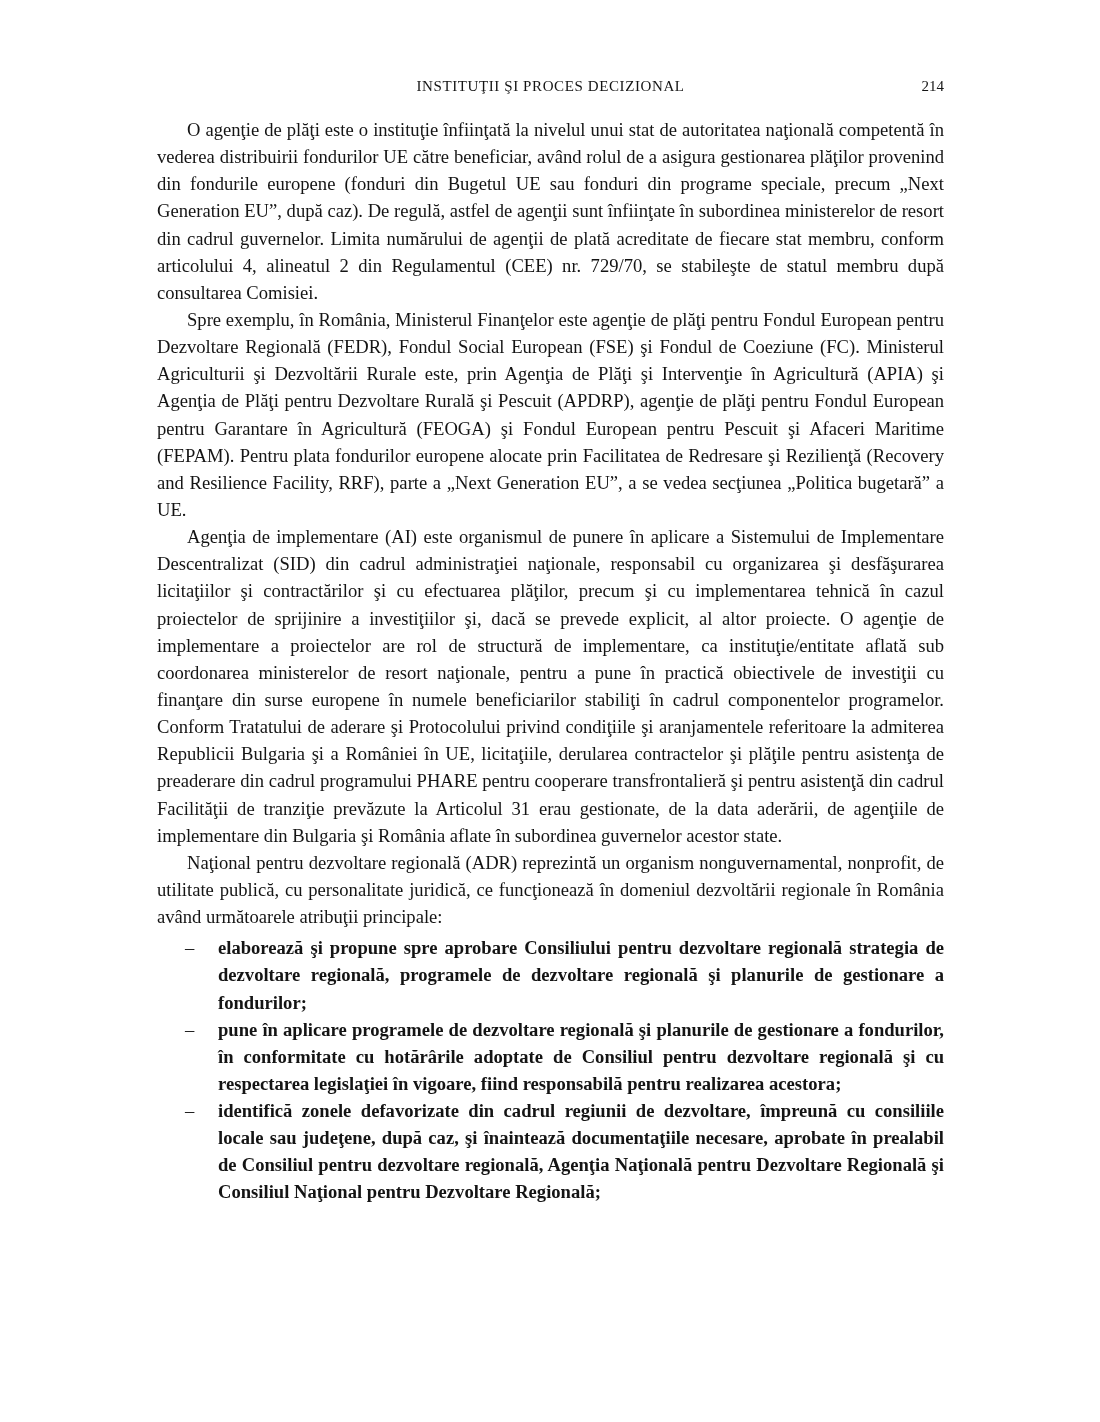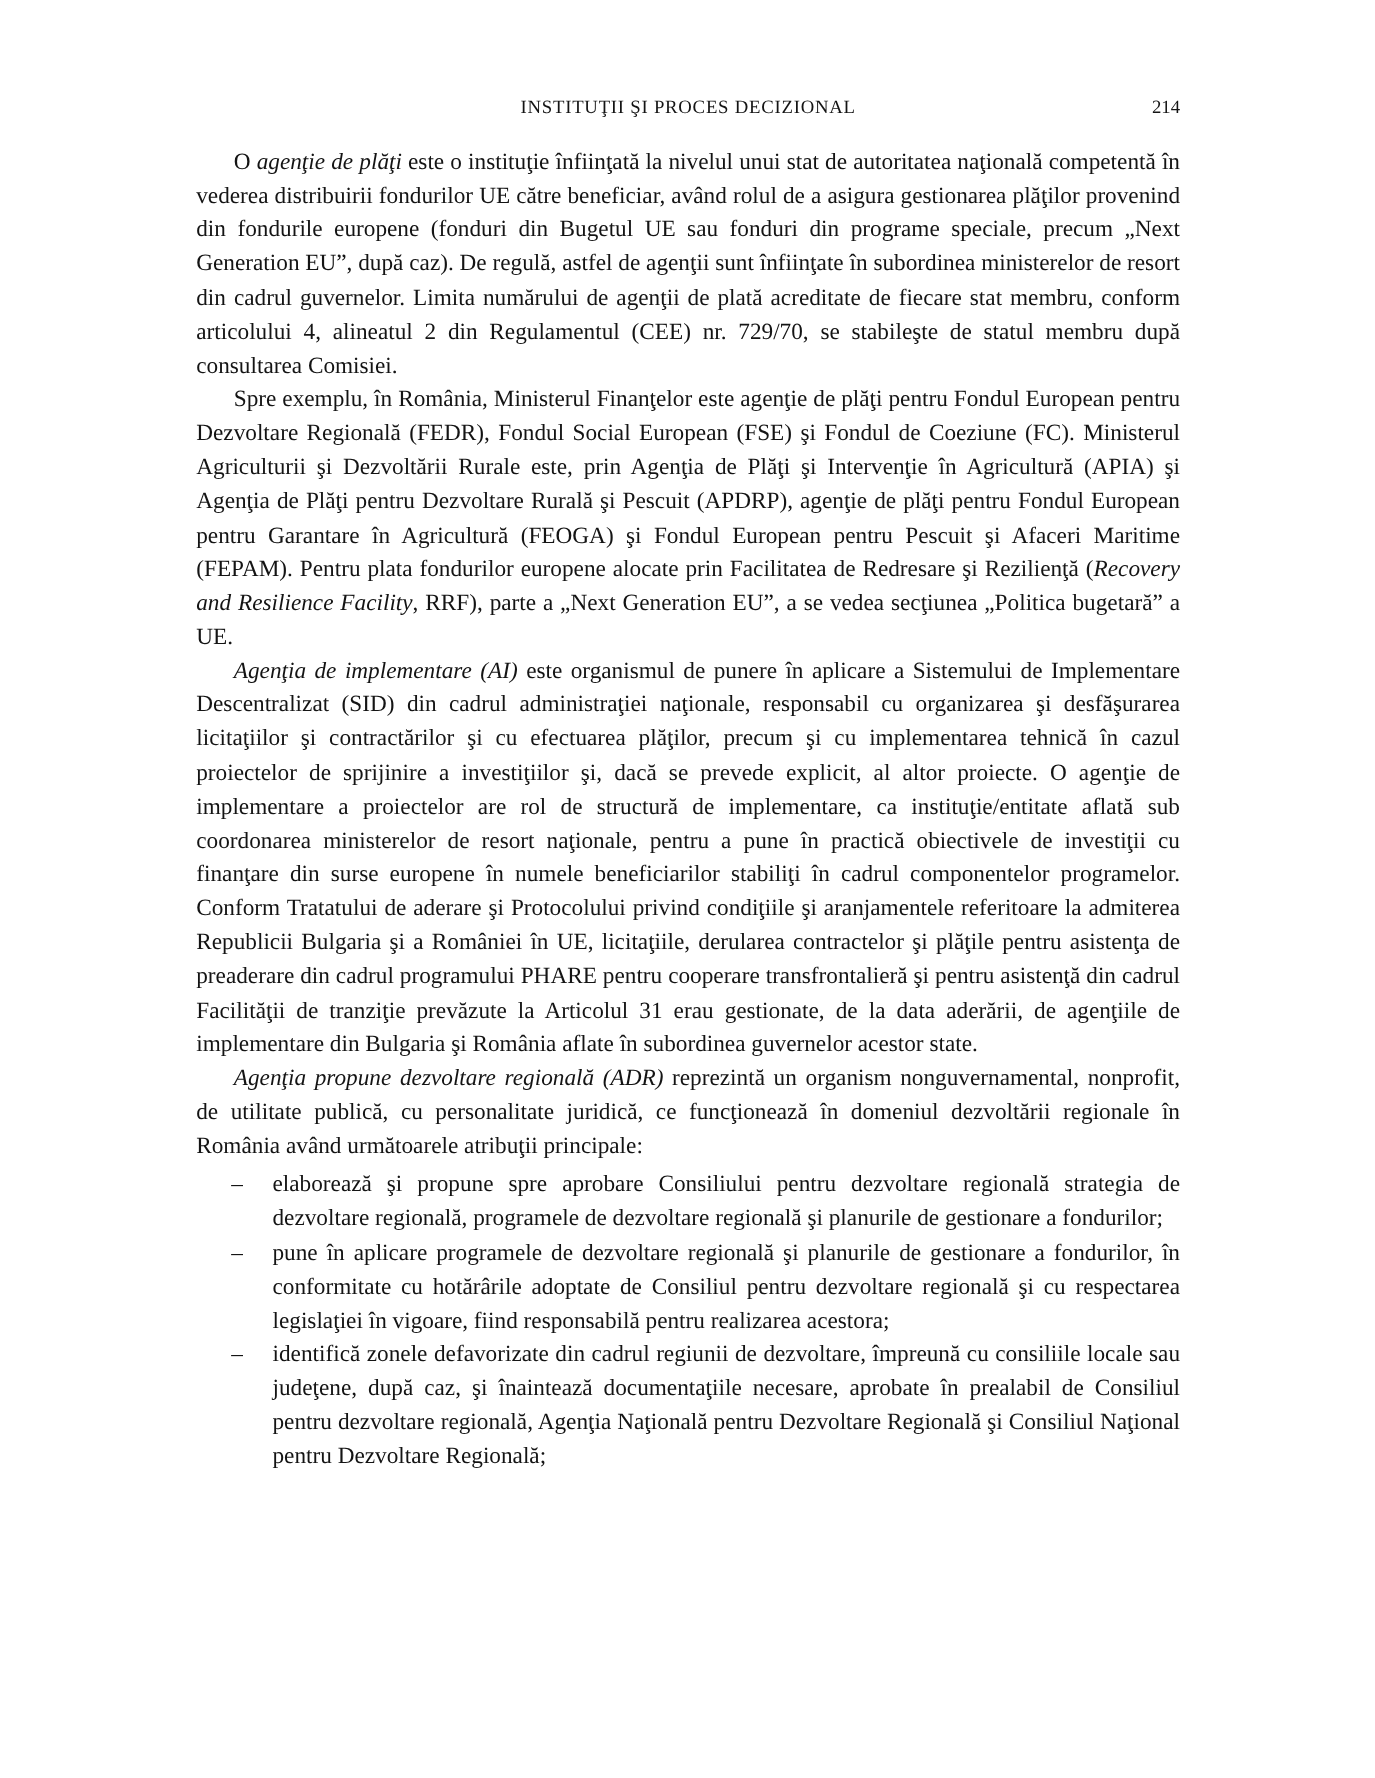--- a/index.html
+++ b/index.html
@@ -35,56 +35,56 @@
     right: 0;
     top: 0;
     letter-spacing: 0;
   }
   .para {
     margin: 0;
     text-indent: 30px;
     text-align: justify;
   }
   .it {
-    font-style: italic;
   }
   .list {
     margin-top: 4px;
     padding-left: 28px;
   }
   .list-item {
     display: flex;
     align-items: flex-start;
   }
   .list-item .marker {
     flex: none;
     width: 33px;
   }
   .list-item .item-text {
     flex: 1;
     text-align: justify;
+    font-weight: bold;
   }
 </style>
 </head>
 <body>
 
 <div class="page">
 
   <header class="page-header">
     <span class="title">INSTITUŢII ŞI PROCES DECIZIONAL</span>
     <span class="pagenum">214</span>
   </header>
 
   <p class="para"><span>O </span><span class="it">agenţie de plăţi</span><span> este o instituţie înfiinţată la nivelul unui stat de autoritatea naţională competentă în vederea distribuirii fondurilor UE către beneficiar, având rolul de a asigura gestionarea plăţilor provenind din fondurile europene (fonduri din Bugetul UE sau fonduri din programe speciale, precum „Next Generation EU”, după caz). De regulă, astfel de agenţii sunt înfiinţate în subordinea ministerelor de resort din cadrul guvernelor. Limita numărului de agenţii de plată acreditate de fiecare stat membru, conform articolului 4, alineatul 2 din Regulamentul (CEE) nr. 729/70, se stabileşte de statul membru după consultarea Comisiei.</span></p>
 
   <p class="para"><span>Spre exemplu, în România, Ministerul Finanţelor este agenţie de plăţi pentru Fondul European pentru Dezvoltare Regională (FEDR), Fondul Social European (FSE) şi Fondul de Coeziune (FC). Ministerul Agriculturii şi Dezvoltării Rurale este, prin Agenţia de Plăţi şi Intervenţie în Agricultură (APIA) şi Agenţia de Plăţi pentru Dezvoltare Rurală şi Pescuit (APDRP), agenţie de plăţi pentru Fondul European pentru Garantare în Agricultură (FEOGA) şi Fondul European pentru Pescuit şi Afaceri Maritime (FEPAM). Pentru plata fondurilor europene alocate prin Facilitatea de Redresare şi Rezilienţă (</span><span class="it">Recovery and Resilience Facility</span><span>, RRF), parte a „Next Generation EU”, a se vedea secţiunea „Politica bugetară” a UE.</span></p>
 
   <p class="para"><span class="it">Agenţia de implementare (AI)</span><span> este organismul de punere în aplicare a Sistemului de Implementare Descentralizat (SID) din cadrul administraţiei naţionale, responsabil cu organizarea şi desfăşurarea licitaţiilor şi contractărilor şi cu efectuarea plăţilor, precum şi cu implementarea tehnică în cazul proiectelor de sprijinire a investiţiilor şi, dacă se prevede explicit, al altor proiecte. O agenţie de implementare a proiectelor are rol de structură de implementare, ca instituţie/entitate aflată sub coordonarea ministerelor de resort naţionale, pentru a pune în practică obiectivele de investiţii cu finanţare din surse europene în numele beneficiarilor stabiliţi în cadrul componentelor programelor. Conform Tratatului de aderare şi Protocolului privind condiţiile şi aranjamentele referitoare la admiterea Republicii Bulgaria şi a României în UE, licitaţiile, derularea contractelor şi plăţile pentru asistenţa de preaderare din cadrul programului PHARE pentru cooperare transfrontalieră şi pentru asistenţă din cadrul Facilităţii de tranziţie prevăzute la Articolul 31 erau gestionate, de la data aderării, de agenţiile de implementare din Bulgaria şi România aflate în subordinea guvernelor acestor state.</span></p>
 
-  <p class="para"><span class="it">Agenţia propune dezvoltare regională (ADR)</span><span> reprezintă un organism nonguvernamental, nonprofit, de utilitate publică, cu personalitate juridică, ce funcţionează în domeniul dezvoltării regionale în România având următoarele atribuţii principale:</span></p>
+  <p class="para"><span class="it">Naţional pentru dezvoltare regională (ADR)</span><span> reprezintă un organism nonguvernamental, nonprofit, de utilitate publică, cu personalitate juridică, ce funcţionează în domeniul dezvoltării regionale în România având următoarele atribuţii principale:</span></p>
 
   <div class="list">
     <div class="list-item">
       <span class="marker">–</span>
       <span class="item-text">elaborează şi propune spre aprobare Consiliului pentru dezvoltare regională strategia de dezvoltare regională, programele de dezvoltare regională şi planurile de gestionare a fondurilor;</span>
     </div>
     <div class="list-item">
       <span class="marker">–</span>
       <span class="item-text">pune în aplicare programele de dezvoltare regională şi planurile de gestionare a fondurilor, în conformitate cu hotărârile adoptate de Consiliul pentru dezvoltare regională şi cu respectarea legislaţiei în vigoare, fiind responsabilă pentru realizarea acestora;</span>
     </div>

